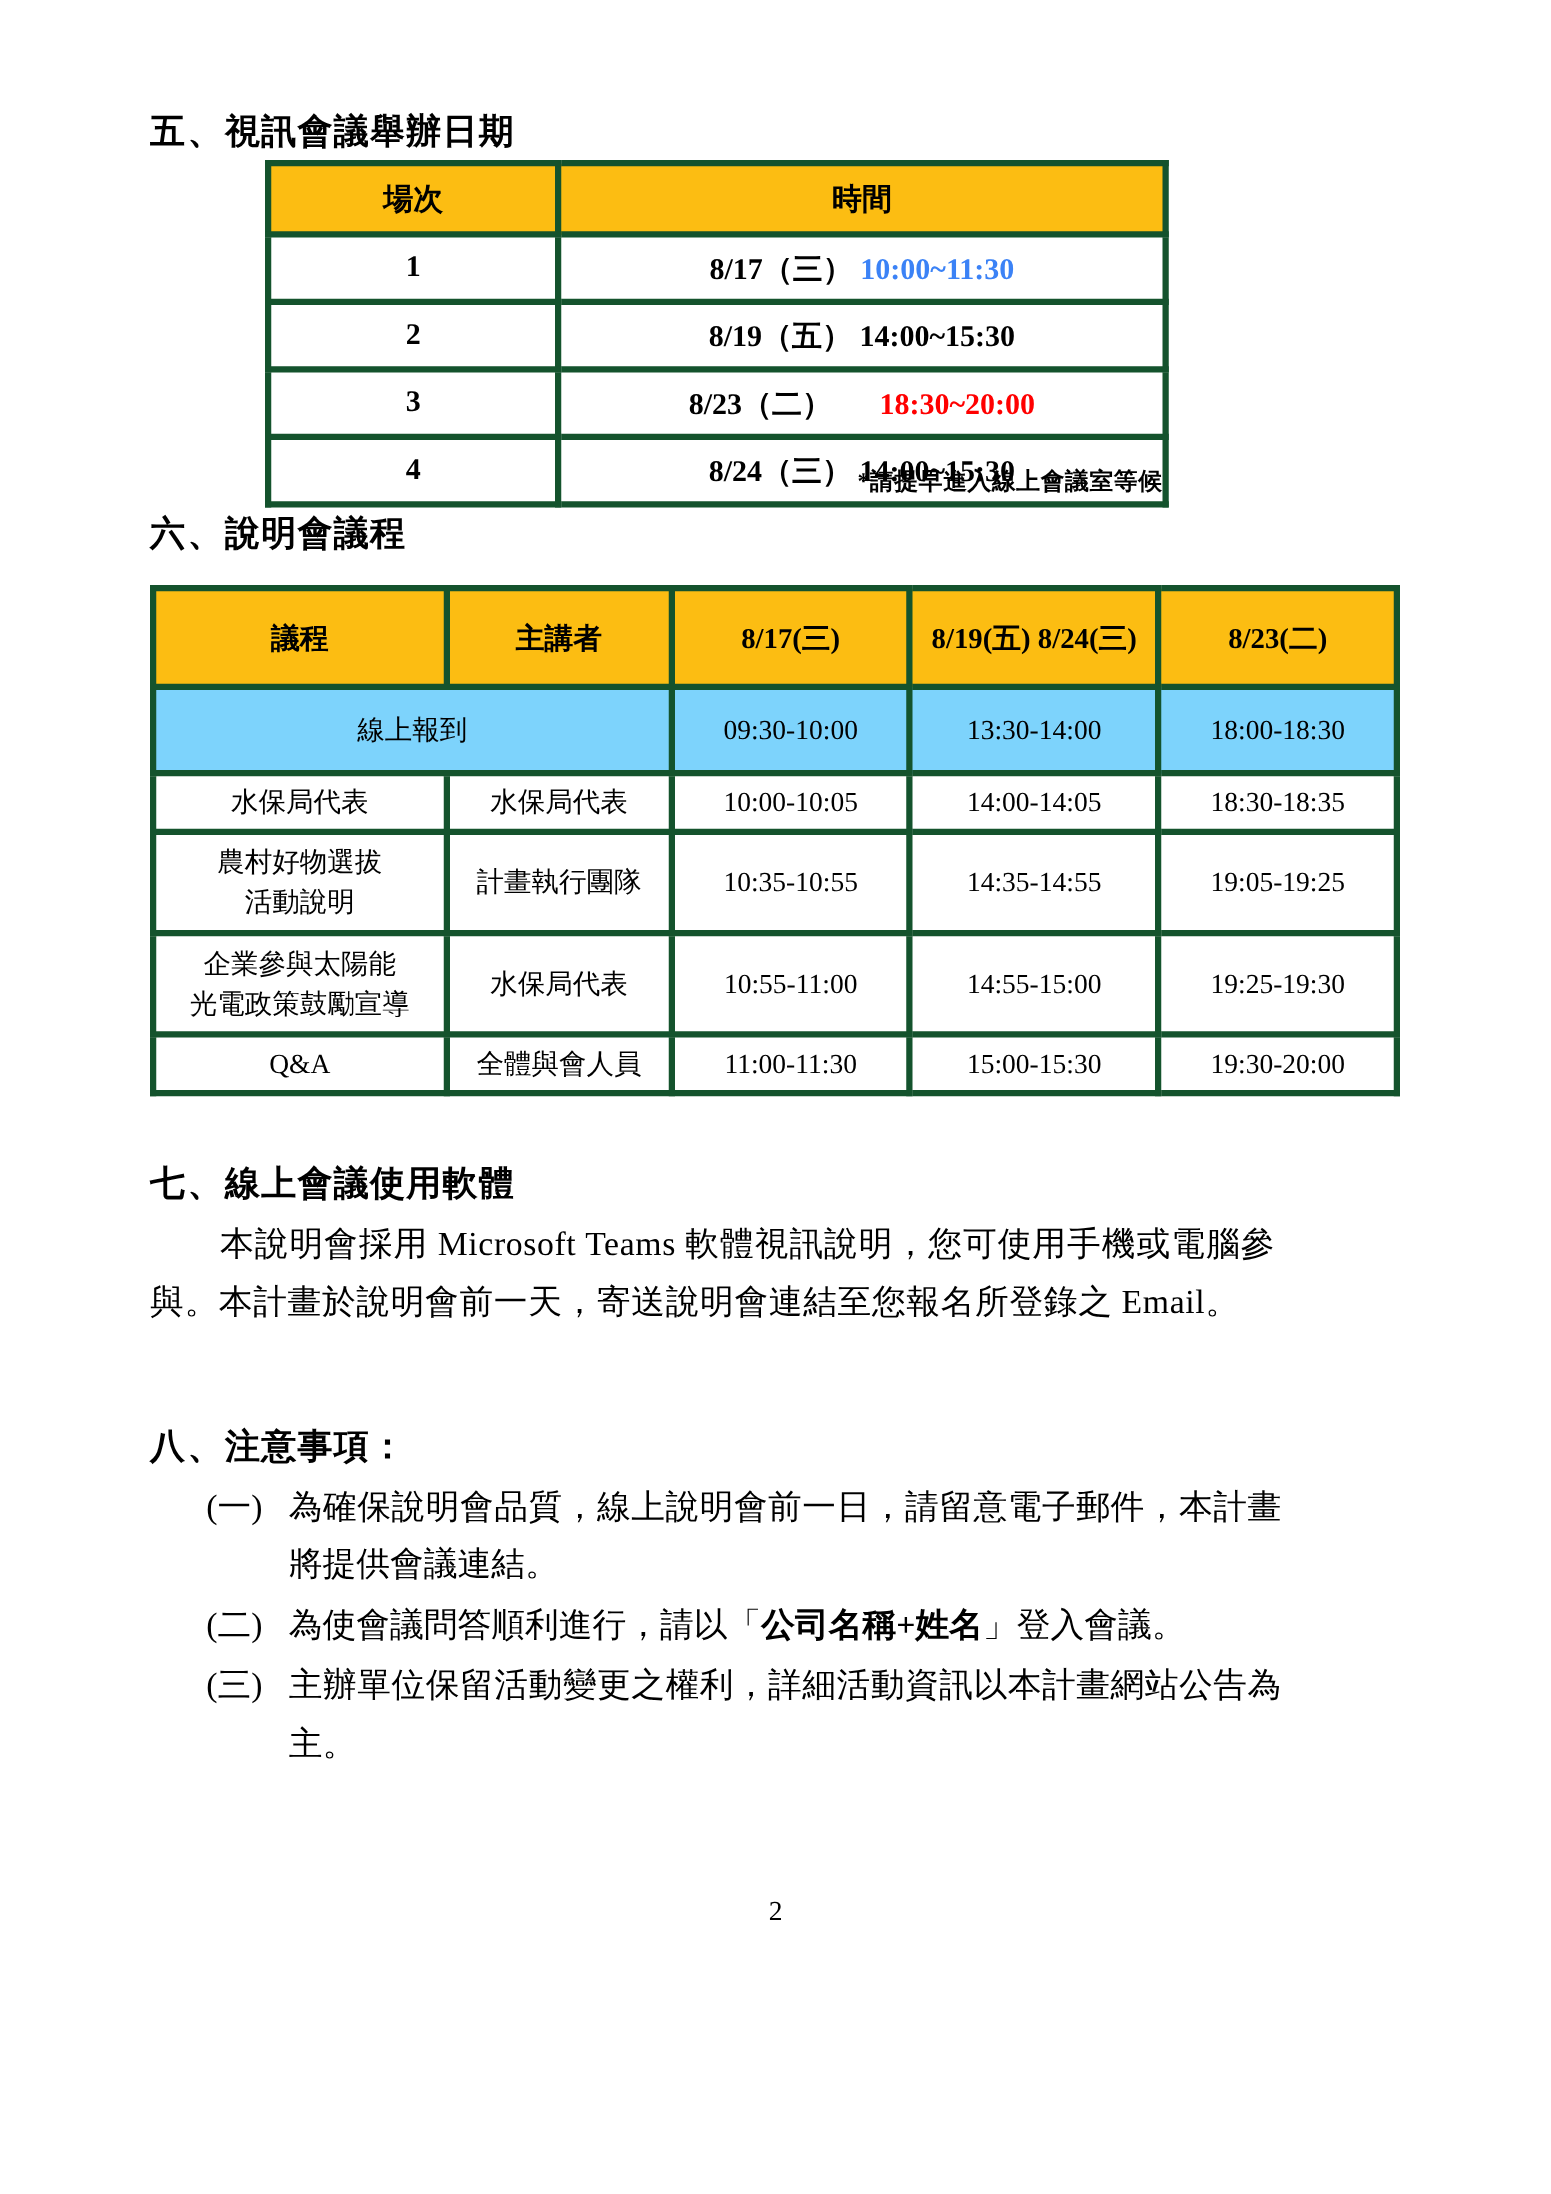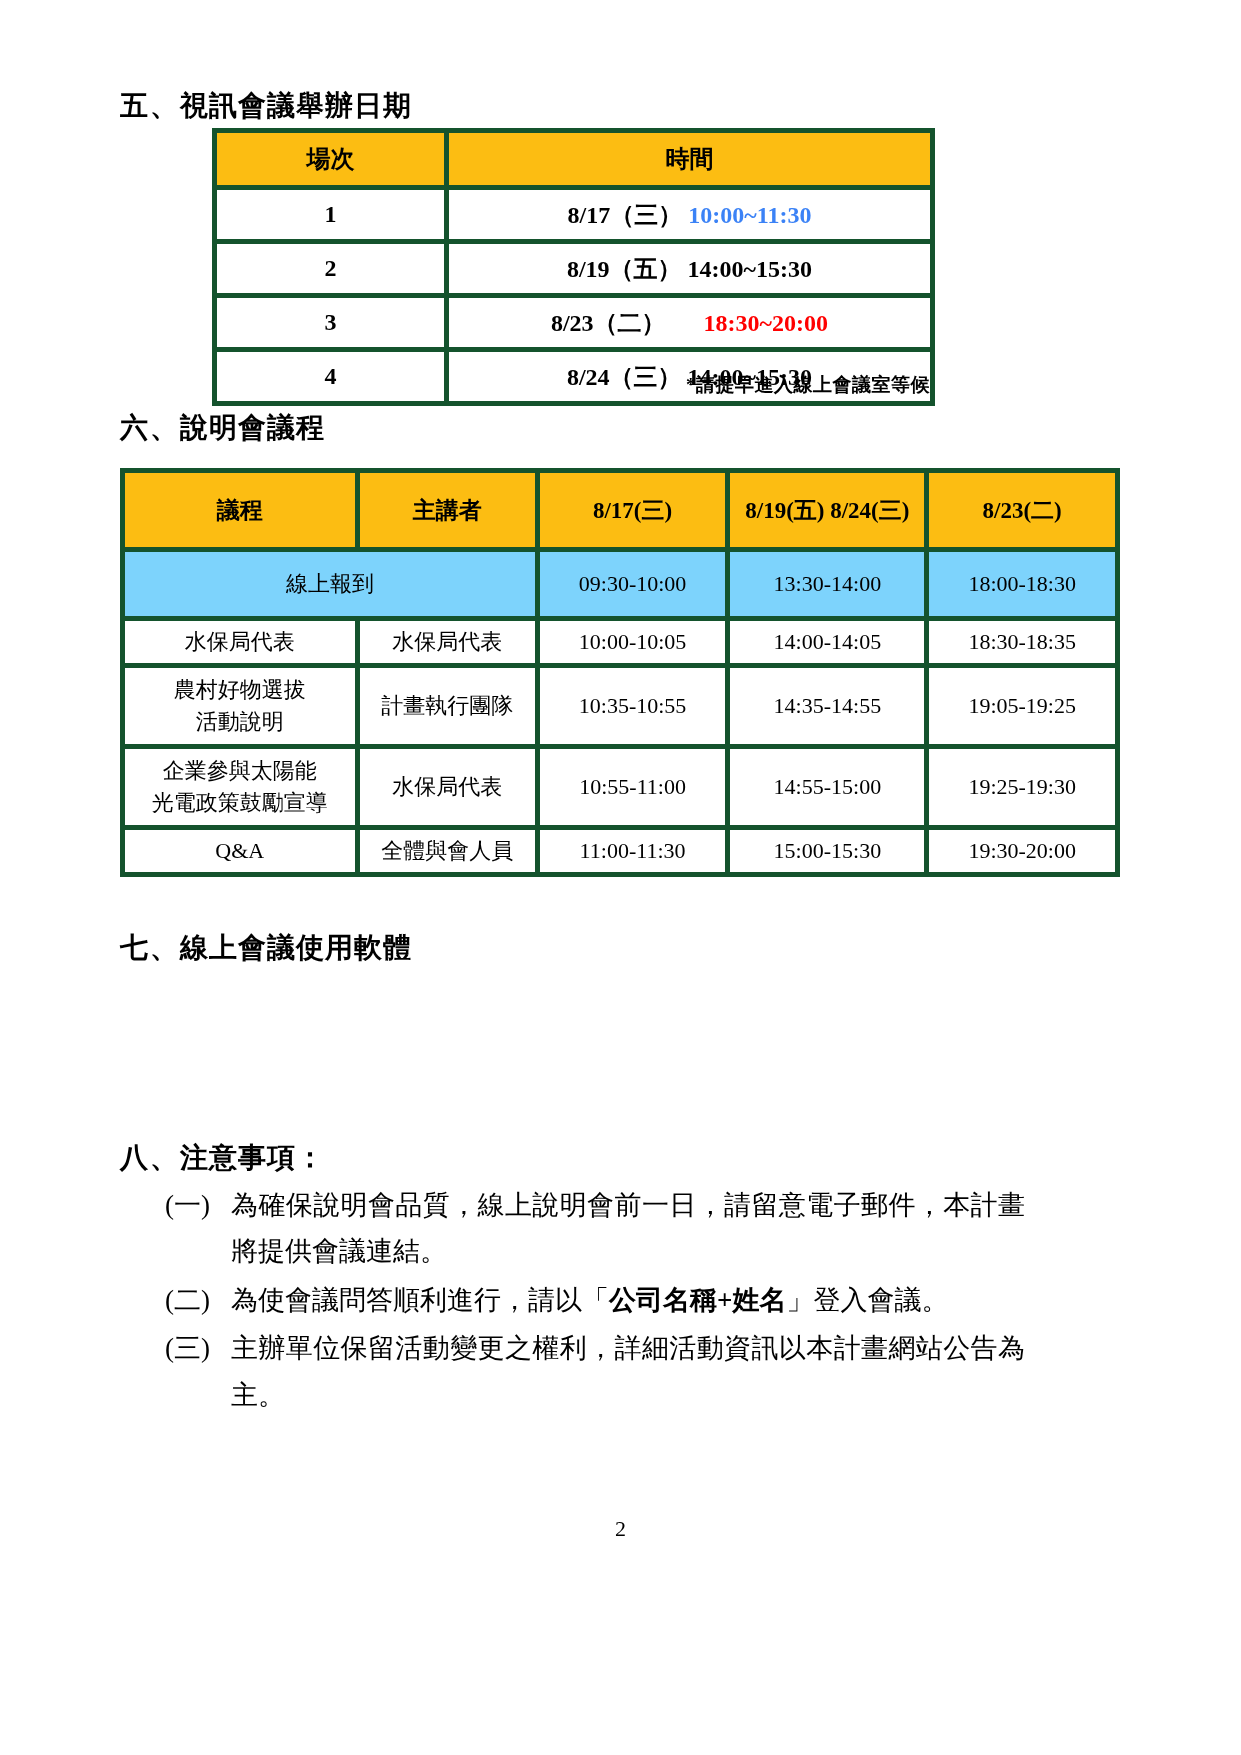--- a/index.html
+++ b/index.html
@@ -281,20 +281,21 @@
         <td>15:00-15:30</td>
         <td>19:30-20:00</td>
       </tr>
     </tbody>
   </table>
 
   <div class="section-heading" id="heading-7">
     <span class="sh-num">七、</span><span>線上會議使用軟體</span>
   </div>
 
+  <div class="para" id="para-software">本說明會採用 Microsoft Teams 軟體視訊說明，您可使用手機或電腦參與。本計畫於說明會前一天，寄送說明會連結至您報名所登錄之 Email。</div>
 
   <div class="section-heading" id="heading-8">
     <span class="sh-num">八、</span><span>注意事項：</span>
   </div>
 
   <ul id="notice-list">
     <li>
       <span class="marker">(一)</span>
       <span class="ltext"><span>為確保說明會品質，線上說明會前一日，請留意電子郵件，本計畫將提供會議連結。</span><span class="bold-inline"></span><span></span></span>
     </li>

